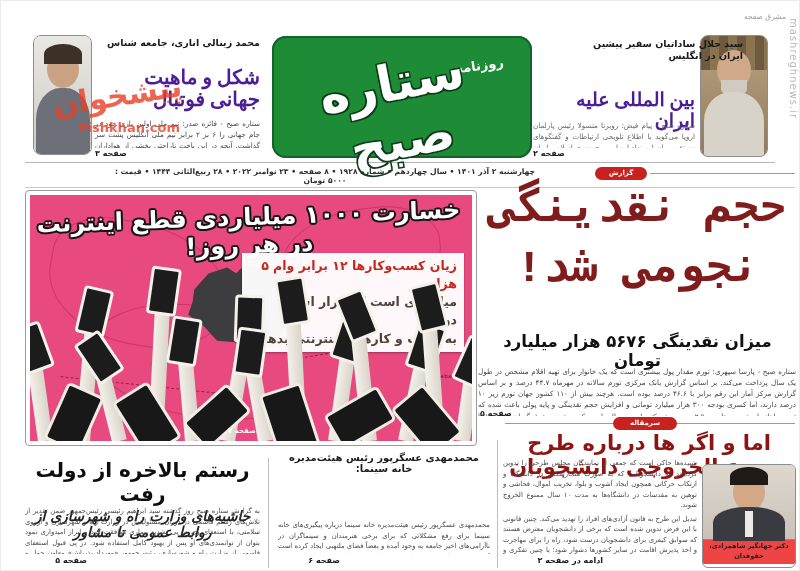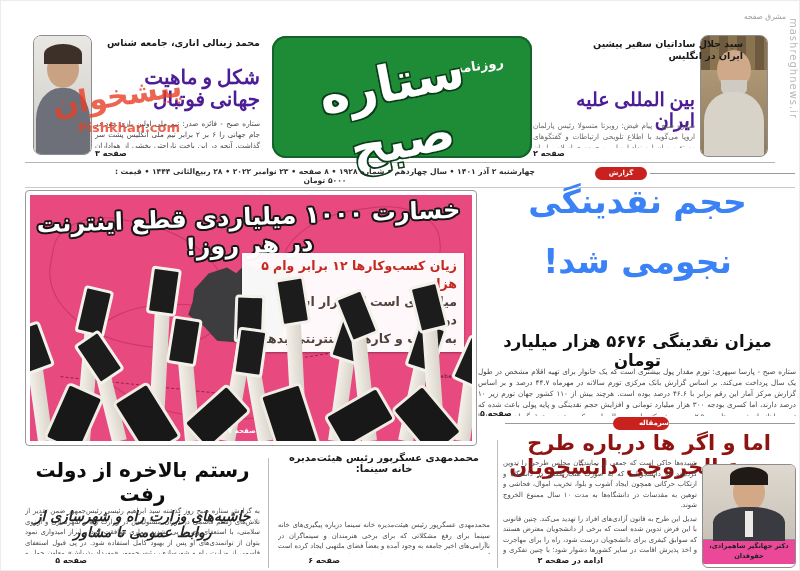--- a/index.html
+++ b/index.html
@@ -18,21 +18,21 @@
   .pageref{font-size:8px;font-weight:bold;color:#1c1c1c;}
   .pill{position:absolute;background:#c9211e;color:#fff;font-size:7px;font-weight:bold;
         border-radius:8px;text-align:center;line-height:13px;height:13px;}
   .photo{position:absolute;border:1px solid #8d8d8d;border-radius:8px;overflow:hidden;}
   .masthead{position:absolute;left:272px;top:36px;width:260px;height:122px;background:#1e8b37;
             border-radius:14px;box-shadow:0 0 0 2px #14632a inset;}
   .masthead-title{position:absolute;left:0;top:18px;width:250px;text-align:center;color:#fff;
             font-size:50px;font-weight:bold;transform:rotate(-11deg);
             text-shadow:-1.5px -1.5px 0 #0a3d18,1.5px -1.5px 0 #0a3d18,-1.5px 1.5px 0 #0a3d18,1.5px 1.5px 0 #0a3d18;}
   .masthead-word{position:absolute;right:28px;top:22px;color:#fff;font-size:13px;font-weight:bold;transform:rotate(-8deg);}
-  .lead-headline{font-size:33px;font-weight:800;color:#3b82f6;line-height:1.18;letter-spacing:-1px;}
+  .lead-headline{font-size:45px;font-weight:800;color:#7f1d1d;line-height:1.18;letter-spacing:-1px;font-family:Liberation Mono, monospace;}
   .poster{position:absolute;left:25px;top:190px;width:452px;height:256px;background:#fff;
           border:1px solid #9a9a9a;border-radius:4px;padding:4px;box-sizing:border-box;}
   .poster-in{position:relative;width:100%;height:100%;background:#e8497e;overflow:hidden;}
   .poster-headline{position:absolute;left:4px;top:8px;width:430px;text-align:center;color:#fff;
           font-size:24px;font-weight:800;transform:rotate(-2deg);
           text-shadow:-1.5px -1.5px 0 #161616,1.5px -1.5px 0 #161616,-1.5px 1.5px 0 #161616,1.5px 1.5px 0 #161616,0 2px 0 #161616,0 -2px 0 #161616,2px 0 0 #161616,-2px 0 0 #161616;}
   .poster-sub{position:absolute;right:8px;top:58px;width:208px;background:rgba(255,255,255,.96);
           padding:4px 7px;font-size:12.5px;font-weight:bold;line-height:1.45;text-align:right;
           box-shadow:0 1px 2px rgba(0,0,0,.35);}
   .poster-sub .l1{color:#c4281f;}
@@ -42,21 +42,21 @@
   .hand{position:absolute;bottom:0;width:15px;background:linear-gradient(90deg,#f4f1ea,#d9d4ca);
         border-radius:8px 8px 0 0;transform-origin:bottom center;}
   .ph{position:absolute;top:-26px;left:-7px;width:24px;height:42px;background:#1c1c1c;
       border:3px solid #f4f1ea;border-radius:4px;}
   .loosephone{position:absolute;background:#181818;border:3px solid #f0ece4;border-radius:5px;}
   .maroon{color:#8f1411;}
   .wm-pishkhan{position:absolute;color:rgba(233,62,38,.8);font-weight:bold;pointer-events:none;}
   .wm-site{position:absolute;right:1px;top:18px;height:120px;writing-mode:vertical-rl;
            font-size:10px;color:#b9b9b9;letter-spacing:1px;}
   .caphead{width:100%;height:74px;background:linear-gradient(180deg,#ded8cf,#c8c2b8);position:relative;}
-  .capbox{border-top:1px solid #8d8d8d;background:#ec4899;font-size:6.6px;font-weight:bold;
+  .capbox{border-top:1px solid #8d8d8d;background:#ef4444;font-size:6.6px;font-weight:bold;
           color:#222;text-align:center;line-height:1.5;padding:2px 0;}
   .headcirc{position:absolute;border-radius:50%;}
 </style>
 </head>
 <body>
 
 <div class="page">
 
   <div class="hline" style="left:25px;top:162px;width:750px;background:#b5b5b5;"></div>
   <div class="hline" style="left:25px;top:187px;width:770px;background:#c9c9c9;"></div>
@@ -102,21 +102,21 @@
   <div class="hline" style="left:650px;top:173px;width:145px;background:#9a9a9a;"></div>
   <div class="pill rtl" style="left:595px;top:167px;width:52px;">گزارش</div>
 
   <div class="abs rtl lead-headline center" style="left:480px;top:183px;width:315px;">حجم نقدینگی</div>
   <div class="abs rtl lead-headline center" style="left:480px;top:243px;width:315px;">نجومی شد!</div>
   <div class="abs rtl center" style="left:480px;top:332px;width:315px;font-size:16.5px;font-weight:bold;color:#111;">میزان نقدینگی ۵۶۷۶ هزار میلیارد تومان</div>
   <div class="abs rtl tinytext just" style="left:478px;top:366px;width:318px;height:50px;overflow:hidden;">ستاره صبح - پارسا سپهری: تورم مقدار پول بیشتری است که یک خانوار برای تهیه اقلام مشخص در طول یک سال پرداخت می‌کند. بر اساس گزارش بانک مرکزی تورم سالانه در مهرماه ۴۴.۷ درصد و بر اساس گزارش مرکز آمار این رقم برابر با ۴۶.۶ درصد بوده است. هرچند بیش از ۱۱۰ کشور جهان تورم زیر ۱۰ درصد دارند، اما کسری بودجه ۳۰۰ هزار میلیارد تومانی و افزایش حجم نقدینگی و پایه پولی باعث شده که تورم ماهانه از شهریور تا مهر ۲.۹ درصد رشد کند. این در حالی است که دستمزد حقوق‌بگیران حدود ۱۰ تا ۲۰ درصد افزایش داشته و تورم در حال فشار بر زندگی فرودستان است. وقتی نقدینگی افزایش پیدا می‌کند...</div>
   <div class="abs rtl pageref" style="left:480px;top:409px;width:60px;text-align:left;">صفحه ۵</div>
 
   <div class="hline" style="left:505px;top:423px;width:290px;background:#9a9a9a;"></div>
-  <div class="pill rtl" style="left:613px;top:417px;width:56px;text-align:right;">سرمقاله</div>
+  <div class="pill rtl" style="left:613px;top:417px;width:64px;">سرمقاله</div>
 
   <div class="abs rtl center maroon" style="left:503px;top:431px;width:292px;font-size:21px;font-weight:800;">اما و اگر ها درباره طرح ممنوع الخروجی دانشجویان</div>
   <div class="abs rtl" style="left:503px;top:458px;width:194px;height:96px;overflow:hidden;">
     <p class="tinytext just" style="margin:0 0 3px;font-size:6.8px;">شنیده‌ها حاکی است که جمعی از نمایندگان مجلس طرحی را تدوین کرده‌اند که دانشجویانی که به صورت هنجارشکنی در دانشگاه و ارتکاب حرکاتی همچون ایجاد آشوب و بلوا، تخریب اموال، فحاشی و توهین به مقدسات در دانشگاه‌ها به مدت ۱۰ سال ممنوع الخروج شوند.</p>
     <p class="tinytext just" style="margin:0 0 3px;font-size:6.8px;">تبدیل این طرح به قانون آزادی‌های افراد را تهدید می‌کند. چنین قانونی با این فرض تدوین شده است که برخی از دانشجویان معترض هستند که سوابق کیفری برای دانشجویان درست شود، راه را برای مهاجرت و اخذ پذیرش اقامت در سایر کشورها دشوار شود؛ با چنین تفکری و برای از بین بردن انگیزه اعتراضاتی که با چنین مبنایی انجام می‌شود این طرح ارائه شده است.</p>
 
   </div>
   <div class="photo" style="left:702px;top:464px;width:92px;height:102px;border-radius:6px;">
     <div class="caphead">
       <div class="headcirc" style="left:30px;top:8px;width:32px;height:38px;background:#d2a887;"></div>

